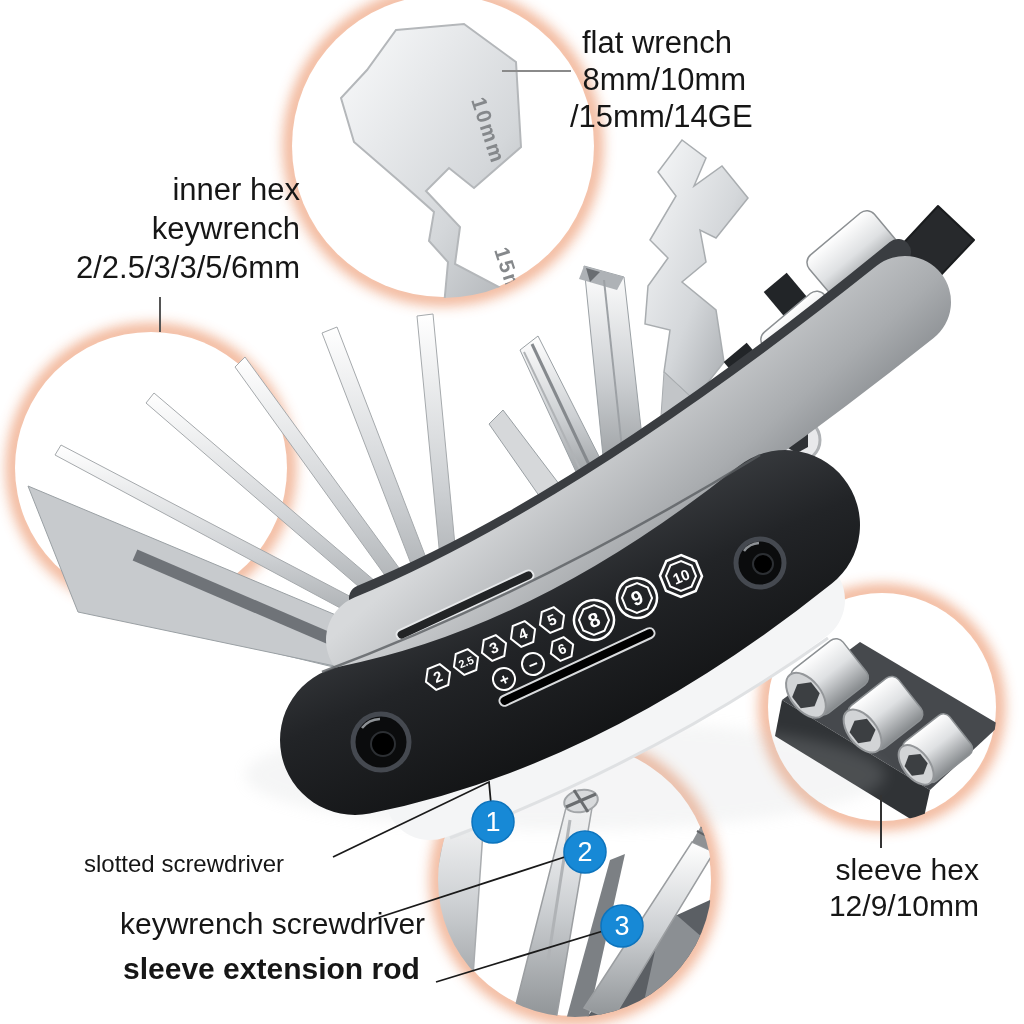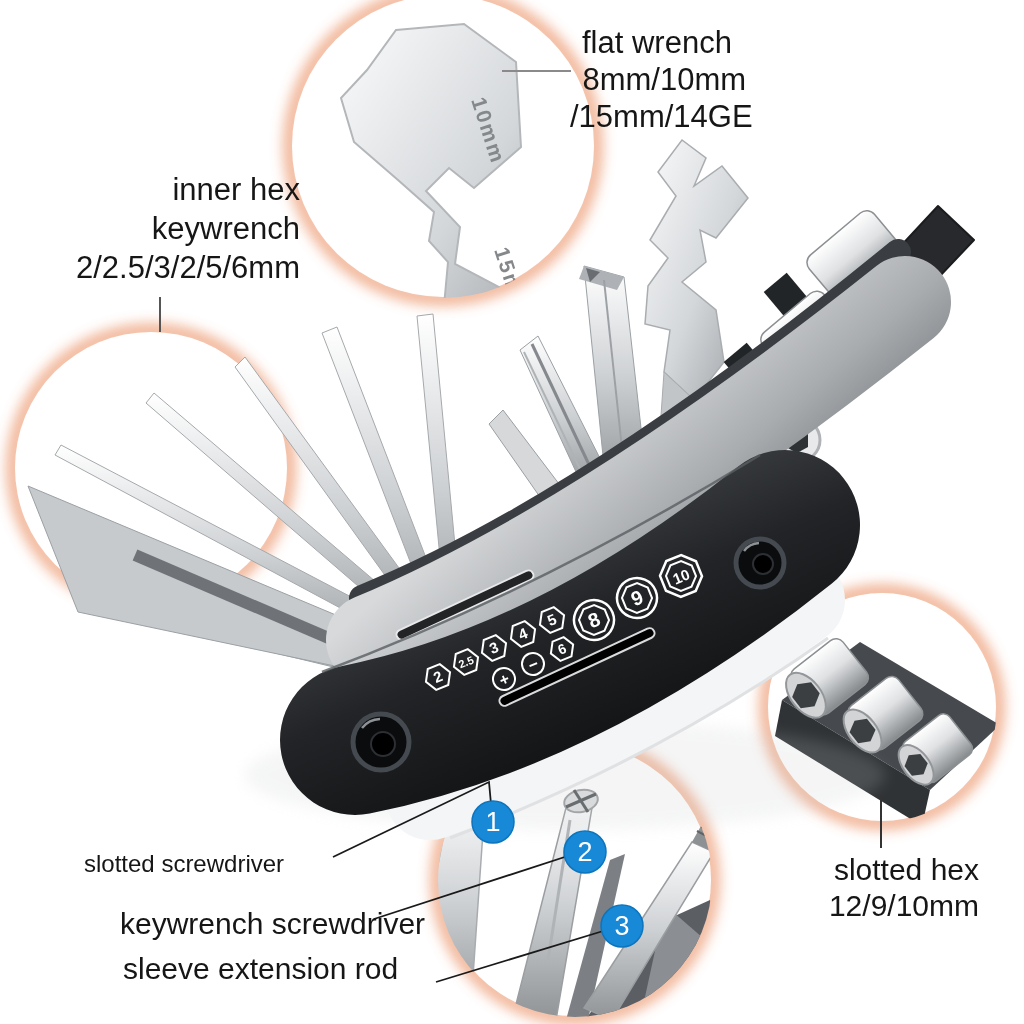--- a/index.html
+++ b/index.html
@@ -8,21 +8,21 @@
   #art{position:absolute;inset:0;}
   .label{position:absolute;font-size:31px;line-height:37px;color:#161616;letter-spacing:0px;white-space:nowrap;}
   .label .ln{display:block;}
   .center{text-align:right;}
   .lab-flat{left:570px;top:24px;}
   .lab-flat .i1{padding-left:12px;}
   .lab-flat .i2{padding-left:6px;text-align:center;}
   .lab-inner{left:22px;top:170px;width:278px;line-height:39px;}
   .lab-slotted{left:84px;top:845px;font-size:24px;}
   .lab-phillips{left:120px;top:905px;font-size:30px;}
-  .lab-sleeve{left:123px;top:950px;font-size:30px;}
+  .lab-sleeve{left:123px;top:950px;font-size:30px;font-weight:bold;}
   .lab-socket{left:783px;top:852px;width:196px;font-size:30px;line-height:36px;}
 </style>
 </head>
 <body>
 
 <div id="stage">
 
 <svg id="art" viewBox="0 0 1024 1024">
   <defs>
     <linearGradient id="silverGrad" x1="0" y1="0" x2="1" y2="1">
@@ -279,25 +279,25 @@
 
 <div class="label lab-flat">
   <span class="ln i1">flat wrench</span>
   <span class="ln i2">8mm/10mm</span>
   <span class="ln">/15mm/14GE</span>
 </div>
 
 <div class="label lab-inner center">
   <span class="ln">inner hex</span>
   <span class="ln">keywrench</span>
-  <span class="ln">2/2.5/3/2/5/6mm</span>
+  <span class="ln">2/2.5/3/3/5/6mm</span>
 </div>
 
 <div class="label lab-slotted">slotted screwdriver</div>
 <div class="label lab-phillips">keywrench screwdriver</div>
 <div class="label lab-sleeve">sleeve extension rod</div>
 
 <div class="label lab-socket center">
-  <span class="ln">slotted hex</span>
+  <span class="ln">sleeve hex</span>
   <span class="ln">12/9/10mm</span>
 </div>
 
 </div>
 
 </body></html>

